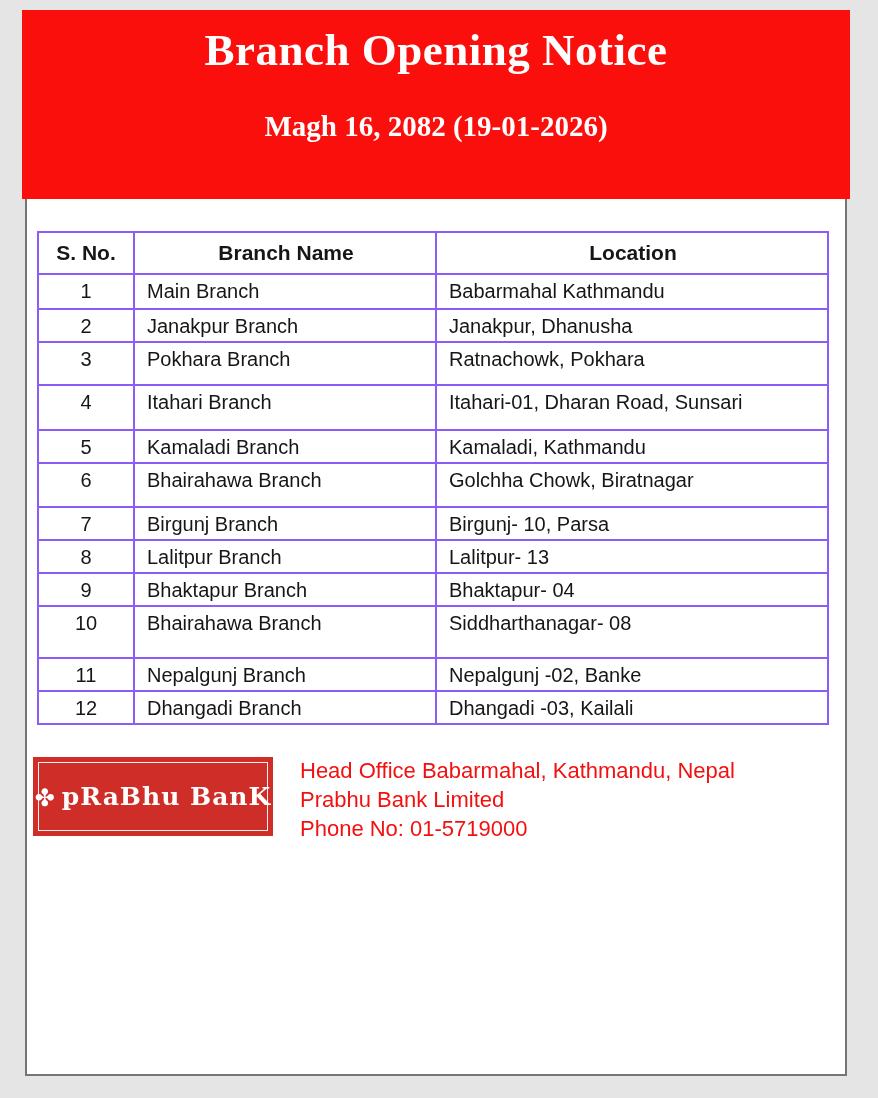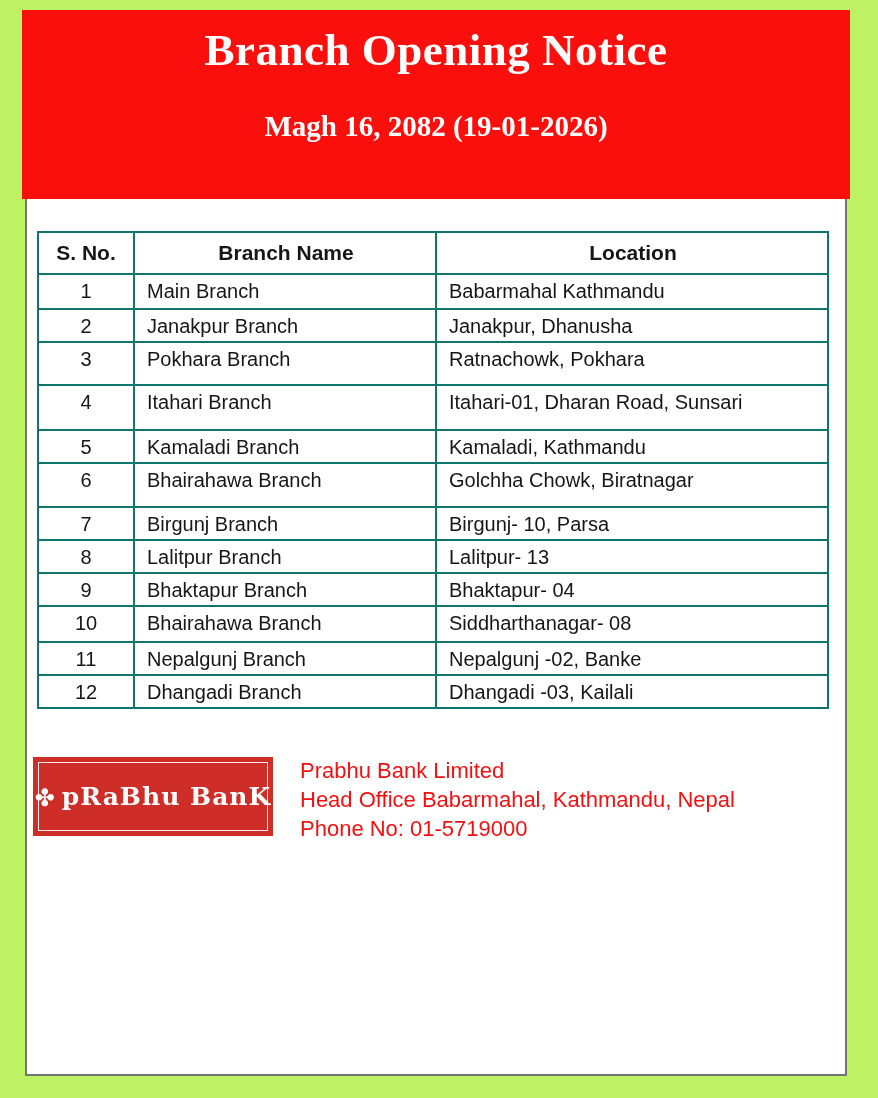--- a/index.html
+++ b/index.html
@@ -3,21 +3,21 @@
 <meta charset="utf-8">
 <style>
   * { margin: 0; padding: 0; box-sizing: border-box; }
   html, body { background: #ffffff; }
   body { font-family: "Liberation Sans", sans-serif; }
 
   .sheet {
     position: relative;
     width: 878px;
     height: 1098px;
-    background: #bef264;
+    background: #e5e5e5;
     overflow: hidden;
   }
 
   
   .banner {
     position: absolute;
     left: 22px; top: 10px;
     width: 828px; height: 189px;
     background: var(--banner-red, #fa0f0c);
     text-align: center;
@@ -51,21 +51,21 @@
   table.branches {
     position: absolute;
     left: 37px; top: 231px;
     width: 790px;
     border-collapse: collapse;
     table-layout: fixed;
     font-size: 20px;
     color: #161616;
   }
   table.branches th, table.branches td {
-    border: 2px solid #0f766e;
+    border: 2px solid #8b5cf6;
     vertical-align: top;
     overflow: hidden;
     white-space: nowrap;
   }
   table.branches th {
     text-align: center;
     font-weight: bold;
     font-size: 21px;
     padding: 8px 10px 4px 12px;
     height: 42px;
@@ -179,21 +179,21 @@
         <tr style="height: 33px;">
       <td class="sn-cell">8</td>
       <td>Lalitpur Branch</td>
       <td>Lalitpur- 13</td>
     </tr>
         <tr style="height: 33px;">
       <td class="sn-cell">9</td>
       <td>Bhaktapur Branch</td>
       <td>Bhaktapur- 04</td>
     </tr>
-        <tr style="height: 36px;">
+        <tr style="height: 52px;">
       <td class="sn-cell">10</td>
       <td>Bhairahawa Branch</td>
       <td>Siddharthanagar- 08</td>
     </tr>
         <tr style="height: 17px;">
       <td class="sn-cell">11</td>
       <td>Nepalgunj Branch</td>
       <td>Nepalgunj -02, Banke</td>
     </tr>
         <tr style="height: 19px;">
@@ -205,18 +205,18 @@
   </table>
 
   <div class="logo">
     <div class="logo-inner">
       <span class="logo-flower">✤</span>
       <span class="logo-text">pRaBhu BanK</span>
     </div>
   </div>
 
   <div class="footer-text">
+    <div>Head Office Babarmahal, Kathmandu, Nepal</div>
     <div>Prabhu Bank Limited</div>
-    <div>Head Office Babarmahal, Kathmandu, Nepal</div>
     <div>Phone No: 01-5719000</div>
   </div>
 
 </div>
 
 </body></html>

